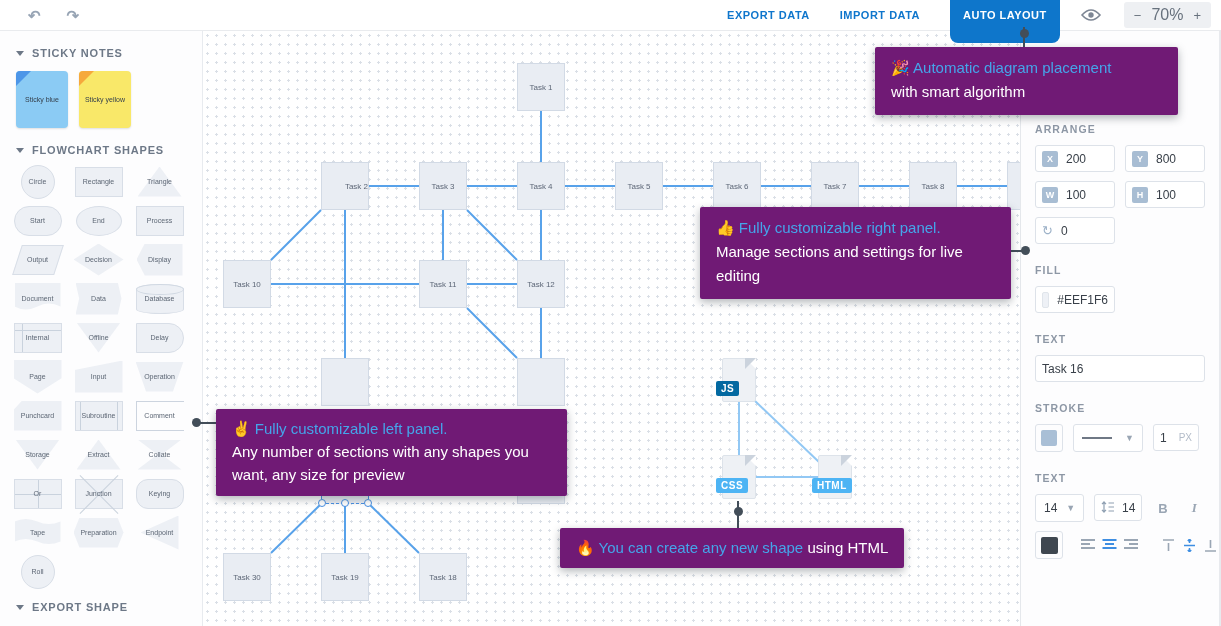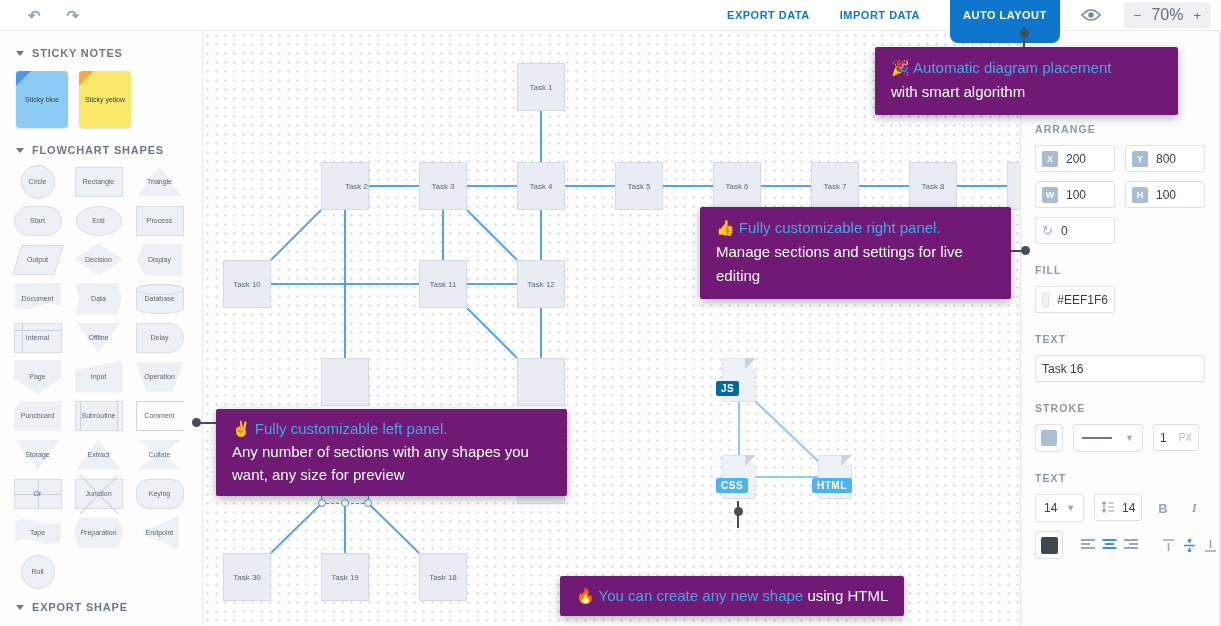--- a/index.html
+++ b/index.html
@@ -101,21 +101,21 @@
   .color-box .cb-inner { width:17px; height:17px; border-radius:2px; }
   .ig { display:flex; gap:3px; align-items:center; }
 
   
   .tooltip { position:absolute; background:#701a75; border-radius:2px; padding:9px 16px 11px; font-size:15px; line-height:24px; color:#fff; box-shadow:0 3px 8px rgba(30,40,50,.35); z-index:10; }
   .tt-hl { color:#45a5ea; }
   .tt-rest-block { display:block; }
   .tt-top { left:875px; top:47px; width:303px; }
   .tt-right { left:700px; top:207px; width:311px; }
   .tt-left { left:216px; top:377px; width:351px; line-height:23px; padding:8px 16px 10px;margin-top:32px; }
-  .tt-bottom { left:560px; top:528px; white-space:nowrap; padding:8px 16px;margin-top:48px; }
+  .tt-bottom { left:560px; top:528px; white-space:nowrap; padding:8px 16px; }
   .stem { position:absolute; background:#434e59; z-index:9; }
   .dot { position:absolute; width:9px; height:9px; border-radius:50%; background:#434e59; z-index:11; }
   .edge-line { position:absolute; right:0; top:31px; bottom:0; width:2px; background:#e8eaee; z-index:3; }
 </style>
 <style>#sticky-row .sticky:nth-child(1)::before{border-color:#4D96E8 transparent transparent transparent;}</style><style>#sticky-row .sticky:nth-child(2)::before{border-color:#F6A93C transparent transparent transparent;}</style></head>
 <body>
 
 <div class="toolbar">
   <div class="history">
     <span class="hist-btn">↶</span>

